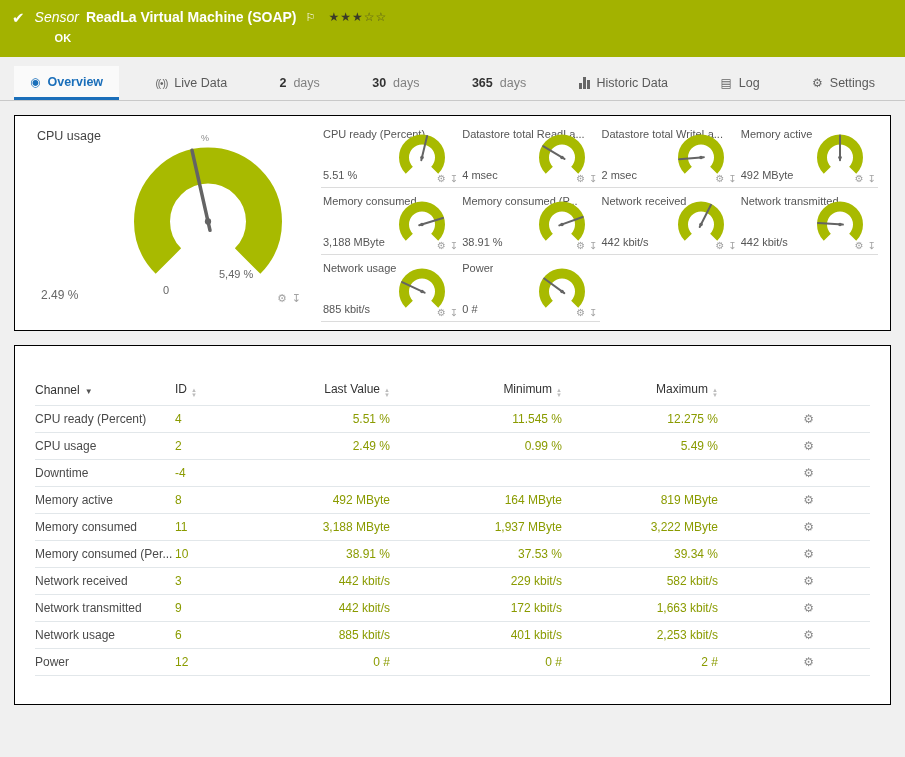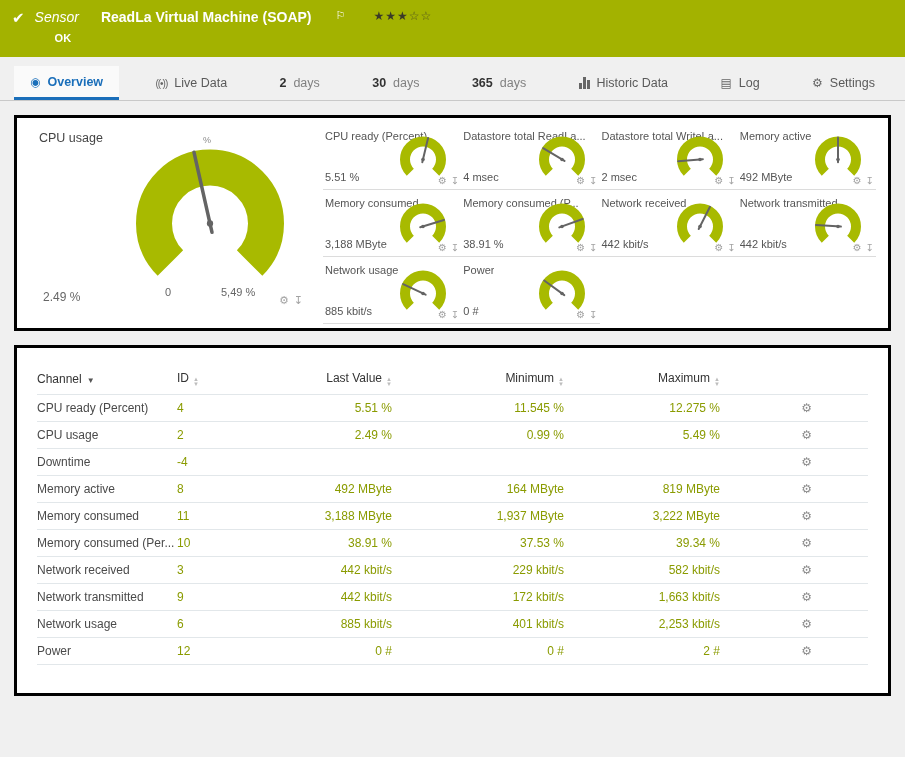--- a/index.html
+++ b/index.html
@@ -2,62 +2,62 @@
 <html><head>
 <meta charset="utf-8">
 <style>
   *{margin:0;padding:0;box-sizing:border-box}
   html,body{width:905px;height:757px}
   body{background:#f0f0f0;font-family:"Liberation Sans","DejaVu Sans",sans-serif;font-size:12px;color:#444;overflow:hidden}
 
   
   .topbar{background:#a3b200;height:57px;padding:9px 12px;display:flex;gap:10px;color:#fff}
   .chk{font-size:15px;font-weight:bold;line-height:18px}
-  .head-line1{display:flex;align-items:flex-start;gap:22px}
+  .head-line1{display:flex;align-items:center;gap:7px}
   .kind{font-style:italic;font-size:14px}
   .sensor-title{font-weight:bold;font-size:14px}
   .flag{font-size:11px;margin-left:2px}
   .stars{font-size:12px;letter-spacing:1px;color:#3a3a28;margin-left:6px;cursor:pointer}
   .se{opacity:.8}
   .status-ok{font-weight:bold;font-size:11px;margin:7px 0 4px 20px}
 
   
   .tabs{display:flex;justify-content:space-between;align-items:stretch;height:35px;margin-top:9px;padding:0 14px;border-bottom:1px solid #c9c9c9}
   .tab{display:flex;align-items:center;gap:7px;padding:0 16px;color:#5a5a5a;cursor:pointer;font-size:12.5px;white-space:nowrap}
   .tab .ic{color:#666;font-size:12px}
   .tab.active{color:#1b6fba;background:#fafafa;border-bottom:3px solid #1b6fba;font-weight:bold}
   .tab.active .ic{color:#1b6fba}
   .num{font-weight:bold;color:#333}
   .days{color:#808080}
   .hbars{display:inline-flex;align-items:flex-end;gap:1px;height:12px}
   .hbars i{width:3px;background:#666;display:block}
   .hbars i:nth-child(1){height:6px}.hbars i:nth-child(2){height:12px}.hbars i:nth-child(3){height:9px}
 
   
-  .panel{background:#fff;border:3px solid #000000;margin:14px 14px 4px}
+  .panel{background:#fff;border:1px solid #000000;margin:14px 14px 4px}
   .gauges-panel{height:216px;display:flex}
   .big-area{width:300px;position:relative;flex:none}
   .big-title{position:absolute;left:22px;top:13px;color:#444;font-size:12.5px}
   .big-unit{position:absolute;left:186px;top:17px;font-size:9px;color:#8b8b8b}
   .big-gauge{position:absolute;left:118px;top:26px;cursor:pointer}
   .gmin{position:absolute;left:148px;top:168px;color:#666;font-size:11px}
-  .gmax{position:absolute;left:204px;top:168px;color:#666;font-size:11px}
+  .gmax{position:absolute;left:204px;top:152px;color:#666;font-size:11px}
   .gval{position:absolute;left:26px;top:172px;color:#666;font-size:12px}
   .big-icons{position:absolute;right:14px;top:176px;color:#a2a2a2;font-size:11px;display:flex;gap:5px}
 
   .grid{flex:1;display:flex;flex-wrap:wrap;align-content:flex-start;padding:10px 12px 0 6px}
   .tile{width:25%;height:62px;position:relative;border-bottom:1px solid #dcdcdc;margin-bottom:5px}
   .t-title{position:absolute;left:2px;top:2px;font-size:11px;color:#555;white-space:nowrap;overflow:hidden;max-width:100%}
   .t-g{position:absolute;right:14px;top:6px;cursor:pointer}
   .t-val{position:absolute;left:2px;bottom:6px;font-size:11px;color:#555}
   .t-icons{position:absolute;right:2px;bottom:3px;color:#a2a2a2;font-size:10px;display:flex;gap:4px}
   .t-icons span,.big-icons span{cursor:pointer}
 
   
-  .table-panel{padding:16px 20px 28px}
+  .table-panel{padding:29px 20px 28px}
   table{width:100%;border-collapse:collapse;table-layout:fixed}
   th,td{height:27px;border-bottom:1px solid #e2e7ea;font-size:12px;vertical-align:middle;padding:0}
   th{font-weight:normal;color:#333;text-align:left;height:30px;cursor:pointer}
   .c-channel{width:140px}
   .c-id{width:60px}
   .c-last{width:155px;text-align:right}
   .c-min{width:172px;text-align:right}
   .c-max{width:156px;text-align:right}
   .c-gear{text-align:right;padding-right:56px}
   td.c-id,td.c-last,td.c-min,td.c-max{color:#8a9b00}

